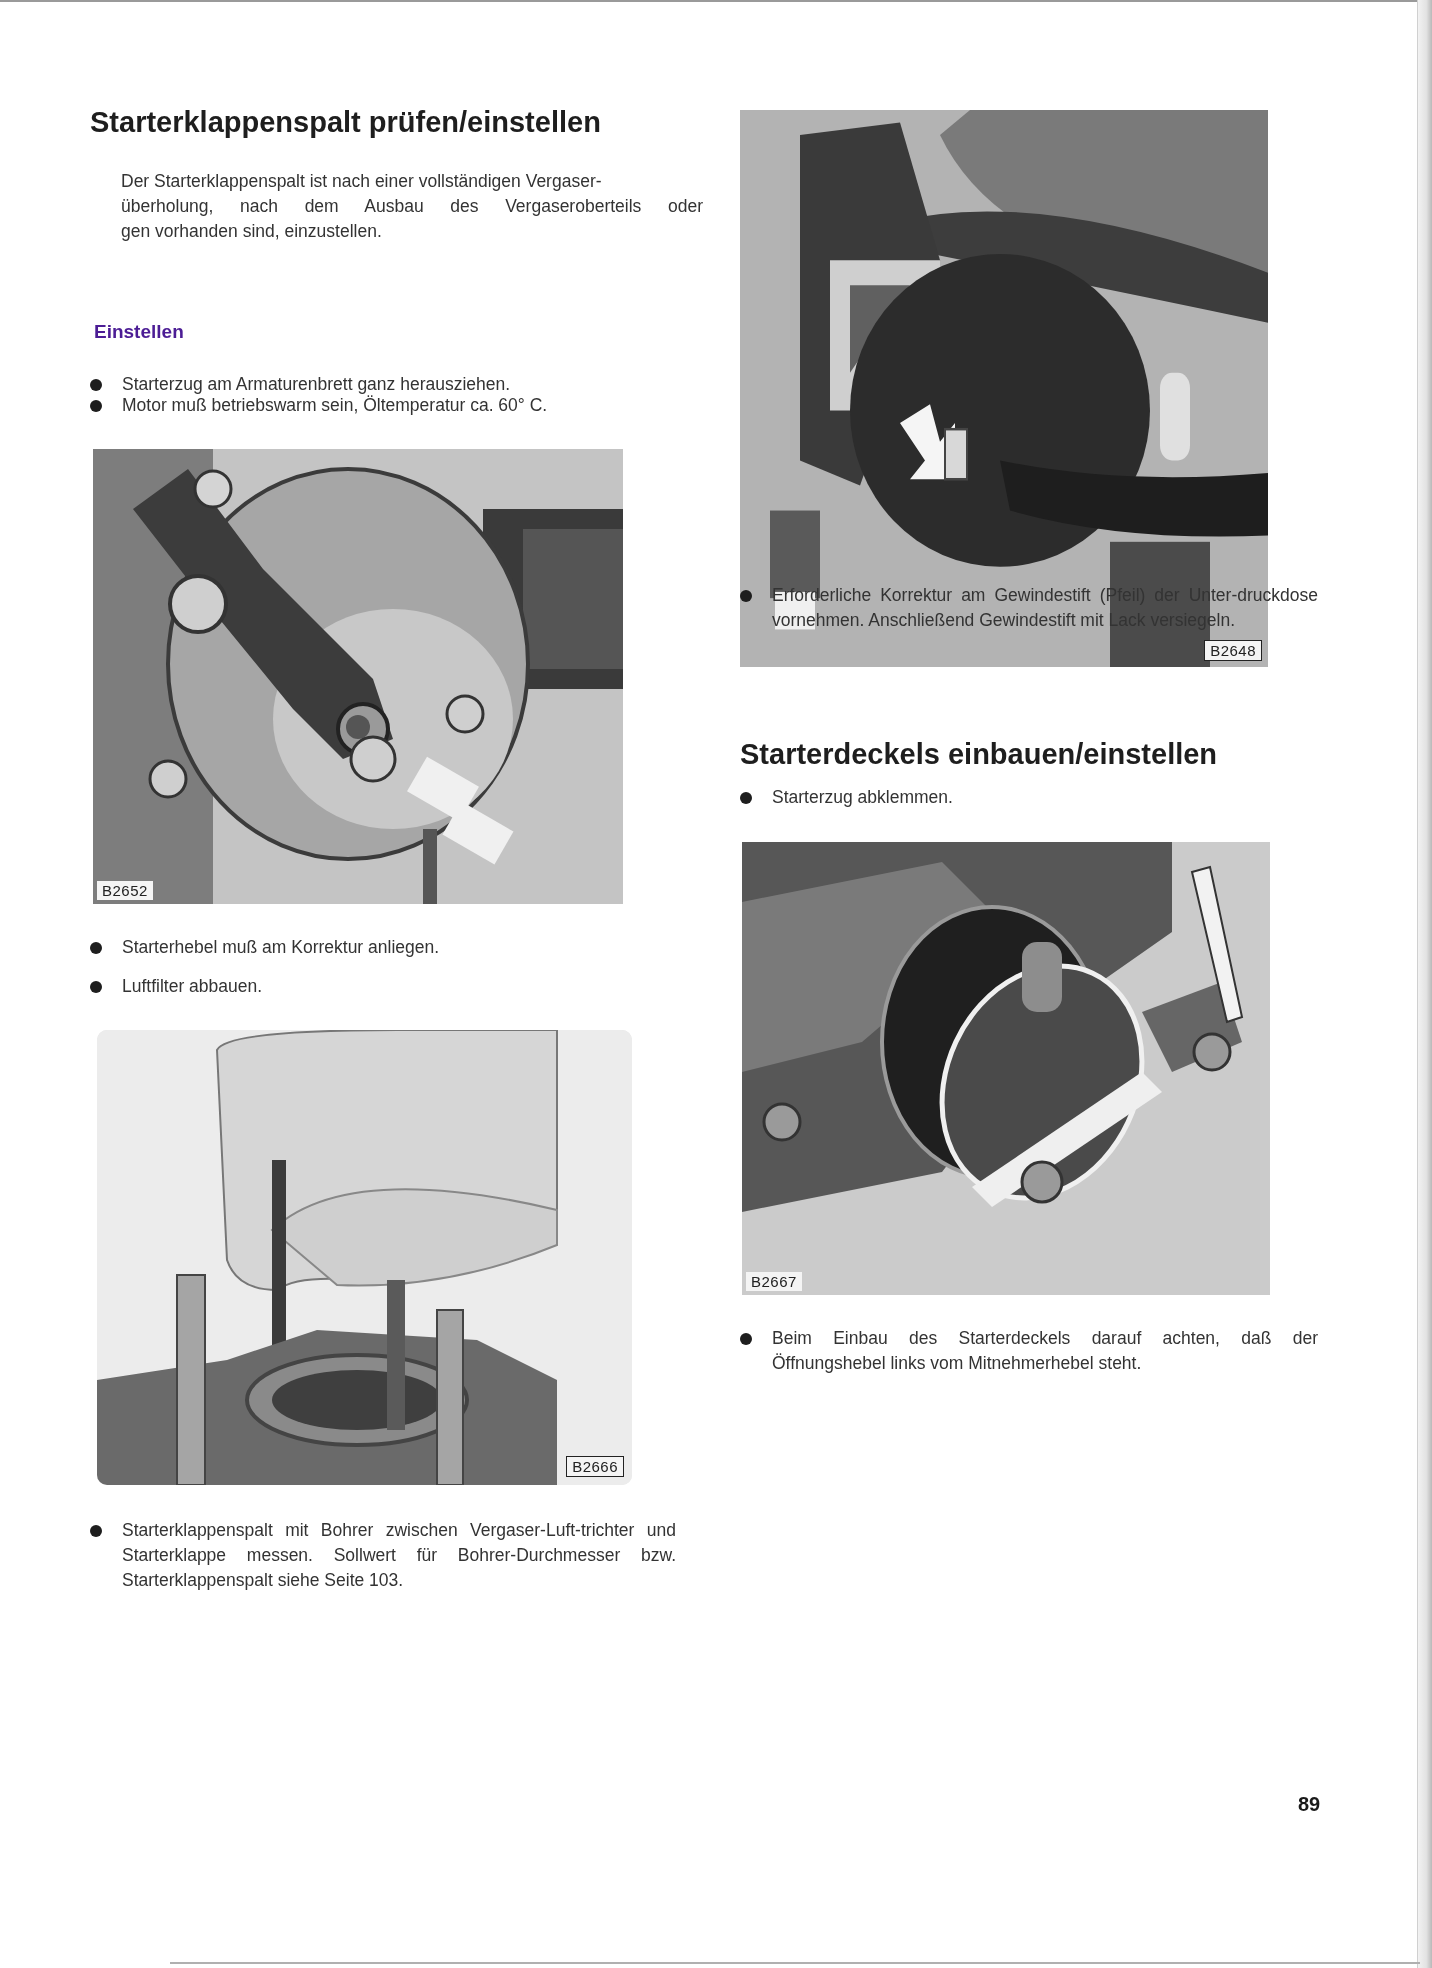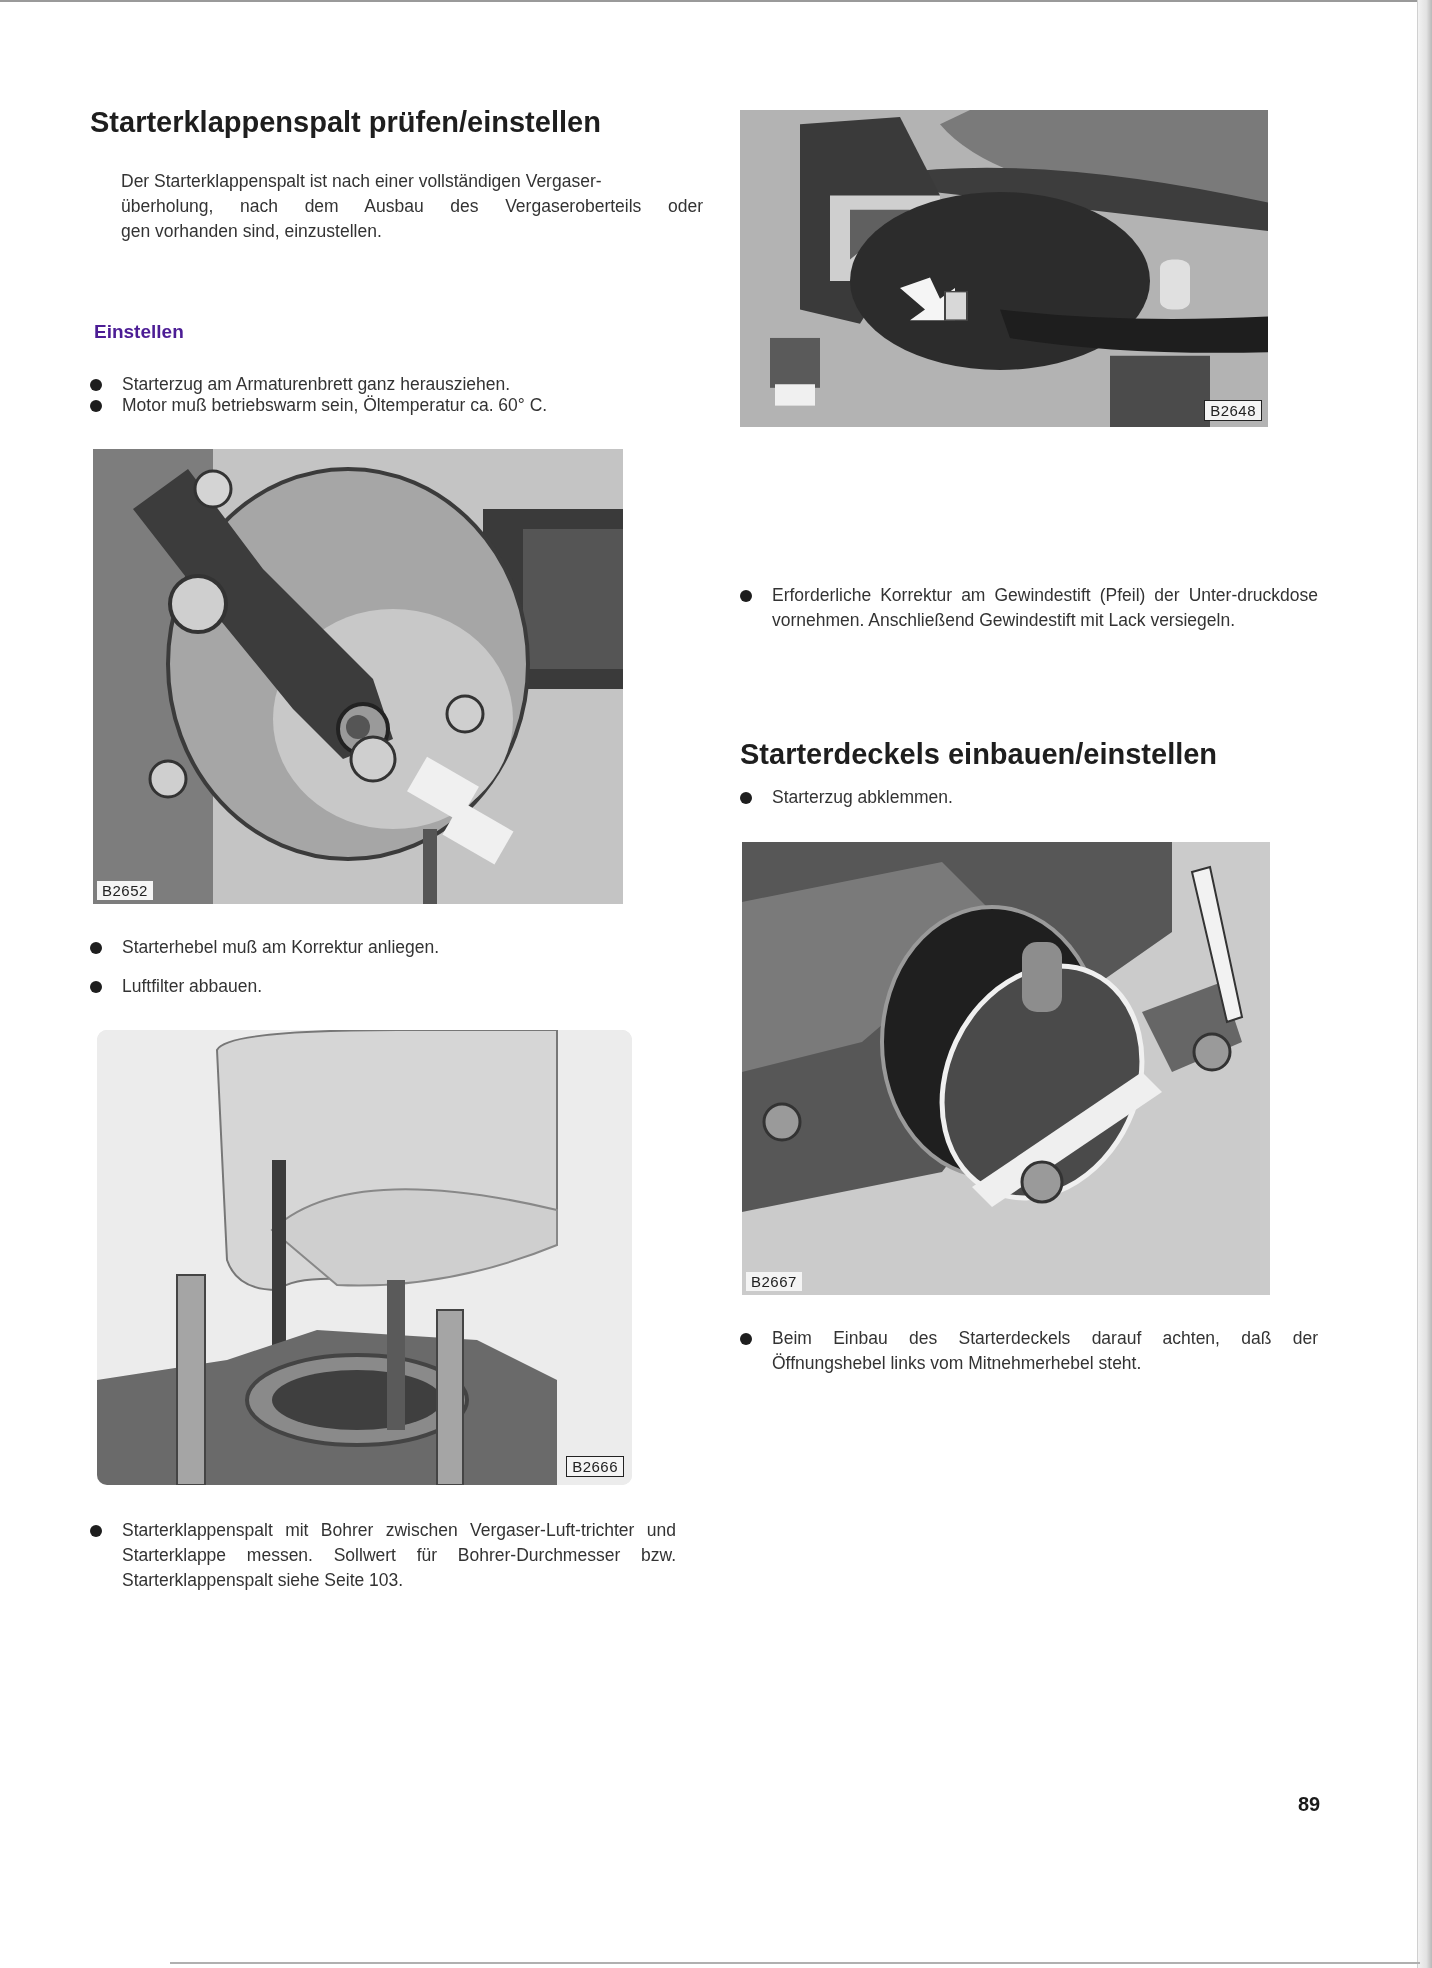--- a/index.html
+++ b/index.html
@@ -100,21 +100,21 @@
     <rect x="290" y="250" width="18" height="150" fill="#5a5a5a"></rect>
   </svg>
   <span class="code boxed" style="right:8px; bottom:8px;">B2666</span>
 </div>
 
 <div class="bullet" style="left:90px; top:1518px; width:586px;">
   <span class="dot"></span>
   <span class="txt">Starterklappenspalt mit Bohrer zwischen Vergaser-Luft-trichter und Starterklappe messen. Sollwert für Bohrer-Durchmesser bzw. Starterklappenspalt siehe Seite 103.</span>
 </div>
 
-<div class="photo" style="left:740px; top:110px; width:528px; height:317px; background:#8f8f8f;">
+<div class="photo" style="left:740px; top:110px; width:528px; height:557px; background:#8f8f8f;">
   <svg viewBox="0 0 528 445" preserveAspectRatio="none">
     <rect x="0" y="0" width="528" height="445" fill="#b3b3b3"></rect>
     <path d="M230 0 L528 0 L528 140 Q400 140 300 100 Q230 70 200 20 Z" fill="#7a7a7a"></path>
     <path d="M150 90 Q300 60 528 130 L528 170 Q350 140 160 110 Z" fill="#3d3d3d"></path>
     <path d="M60 20 L160 10 L200 120 L120 300 L60 280 Z" fill="#3a3a3a"></path>
     <path d="M90 120 L200 120 L200 240 L90 240 Z" fill="#cfcfcf"></path>
     <path d="M110 140 L170 140 L110 210 Z" fill="#606060"></path>
     <ellipse cx="260" cy="240" rx="150" ry="125" fill="#2c2c2c"></ellipse>
     <path d="M260 280 Q380 300 528 290 L528 340 Q380 345 270 320 Z" fill="#1e1e1e"></path>
     <polygon points="160,250 190,235 200,265 215,250 215,295 170,295 185,280" fill="#f5f5f5"></polygon>

